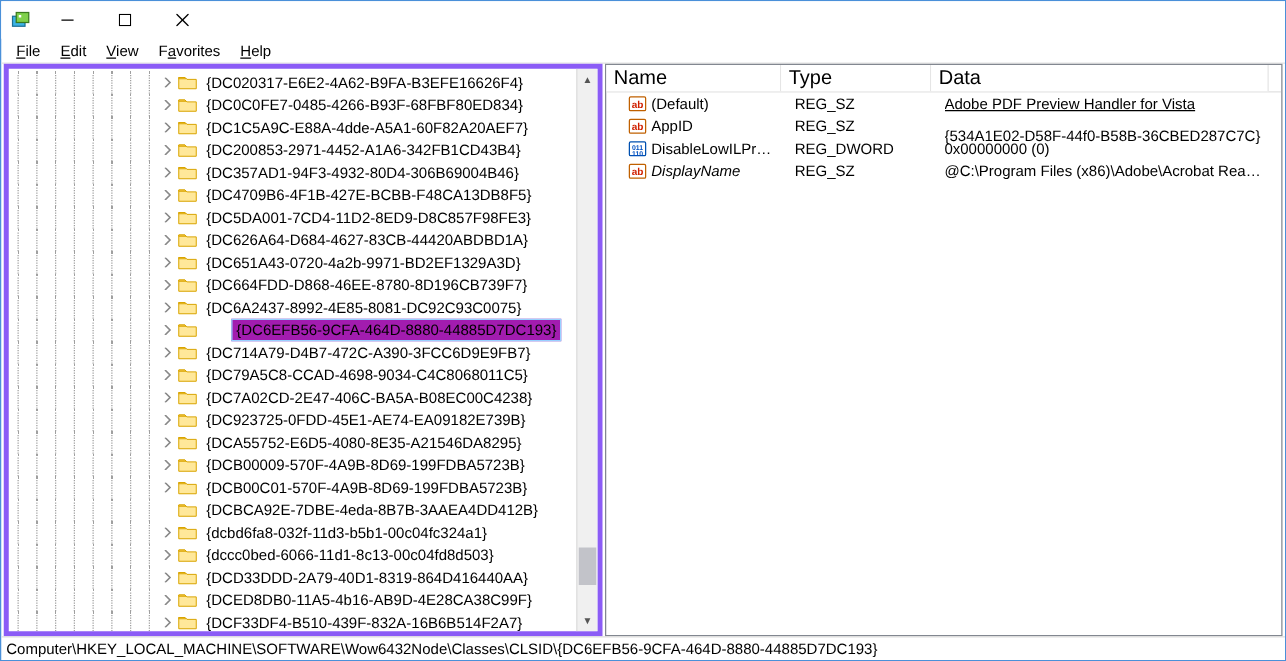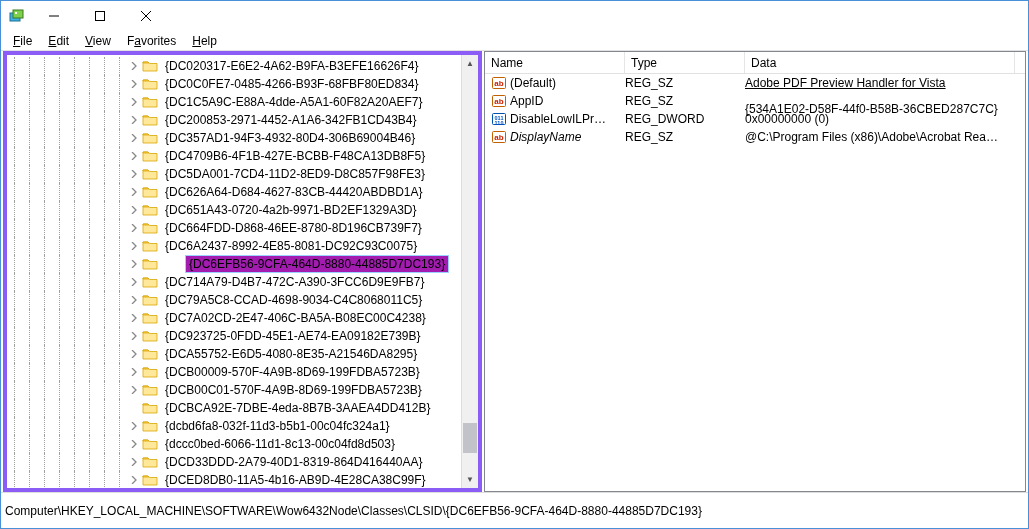--- a/index.html
+++ b/index.html
@@ -46,26 +46,26 @@
   .folder-icon svg { display:block; }
   .label { padding: 1px 3px; border: 1px solid transparent; font-size: 12px; }
   .label.selected { background: #a21caf; border: 1px solid #99d1ff; margin-left: 24px; }
   .vscroll {
     width: 17px; background: #f0f0f0; display:flex; flex-direction:column; border-left: 1px solid #ddd;
   }
   .vscroll .arrow { height: 17px; display:flex; align-items:center; justify-content:center; color:#555; font-size:8px; }
   .vscroll .track { flex:1; position: relative; }
   .vscroll .thumb { position:absolute; left:1px; right:1px; top: 88%; height: 30px; background:#c2c3c9; }
   .columns { height: 22px; display:flex; border-bottom: 1px solid #e1e1e1; flex: 0 0 auto; }
-  .colhdr { display:flex; align-items:center; padding: 0 6px; font-size:12px; background:#fff; border-right: 1px solid #e5e5e5; }
+  .colhdr { display:flex; align-items:center; padding: 0 6px; font-size:16px; background:#fff; border-right: 1px solid #e5e5e5; }
   .listbody { flex:1; overflow:hidden; }
   .list-row { display:flex; align-items:center; height:18px; }
-  .val-icon { width:16px; height:16px; margin: 0 3px 0 6px; flex:0 0 auto; }
+  .val-icon { width:16px; height:16px; margin: 0 3px 0 17px; flex:0 0 auto; }
   .cell { overflow:hidden; text-overflow: ellipsis; white-space:nowrap; padding-right: 15px; }
-  .statusbar { height: 36px; border-top: 1px solid #ddd; display:flex; align-items:center; padding: 0 4px; font-size:12px; flex: 0 0 auto; }
+  .statusbar { height: 19px; border-top: 1px solid #ddd; display:flex; align-items:center; padding: 0 4px; font-size:12px; flex: 0 0 auto; }
 </style>
 </head>
 <body>
 
 <div class="window">
 
   <div class="titlebar">
     <span class="appicon">
       <svg width="16" height="16" viewBox="0 0 16 16">
         <rect x="1" y="5" width="10" height="8" fill="#3bb3e6" stroke="#1e6f94"></rect>

